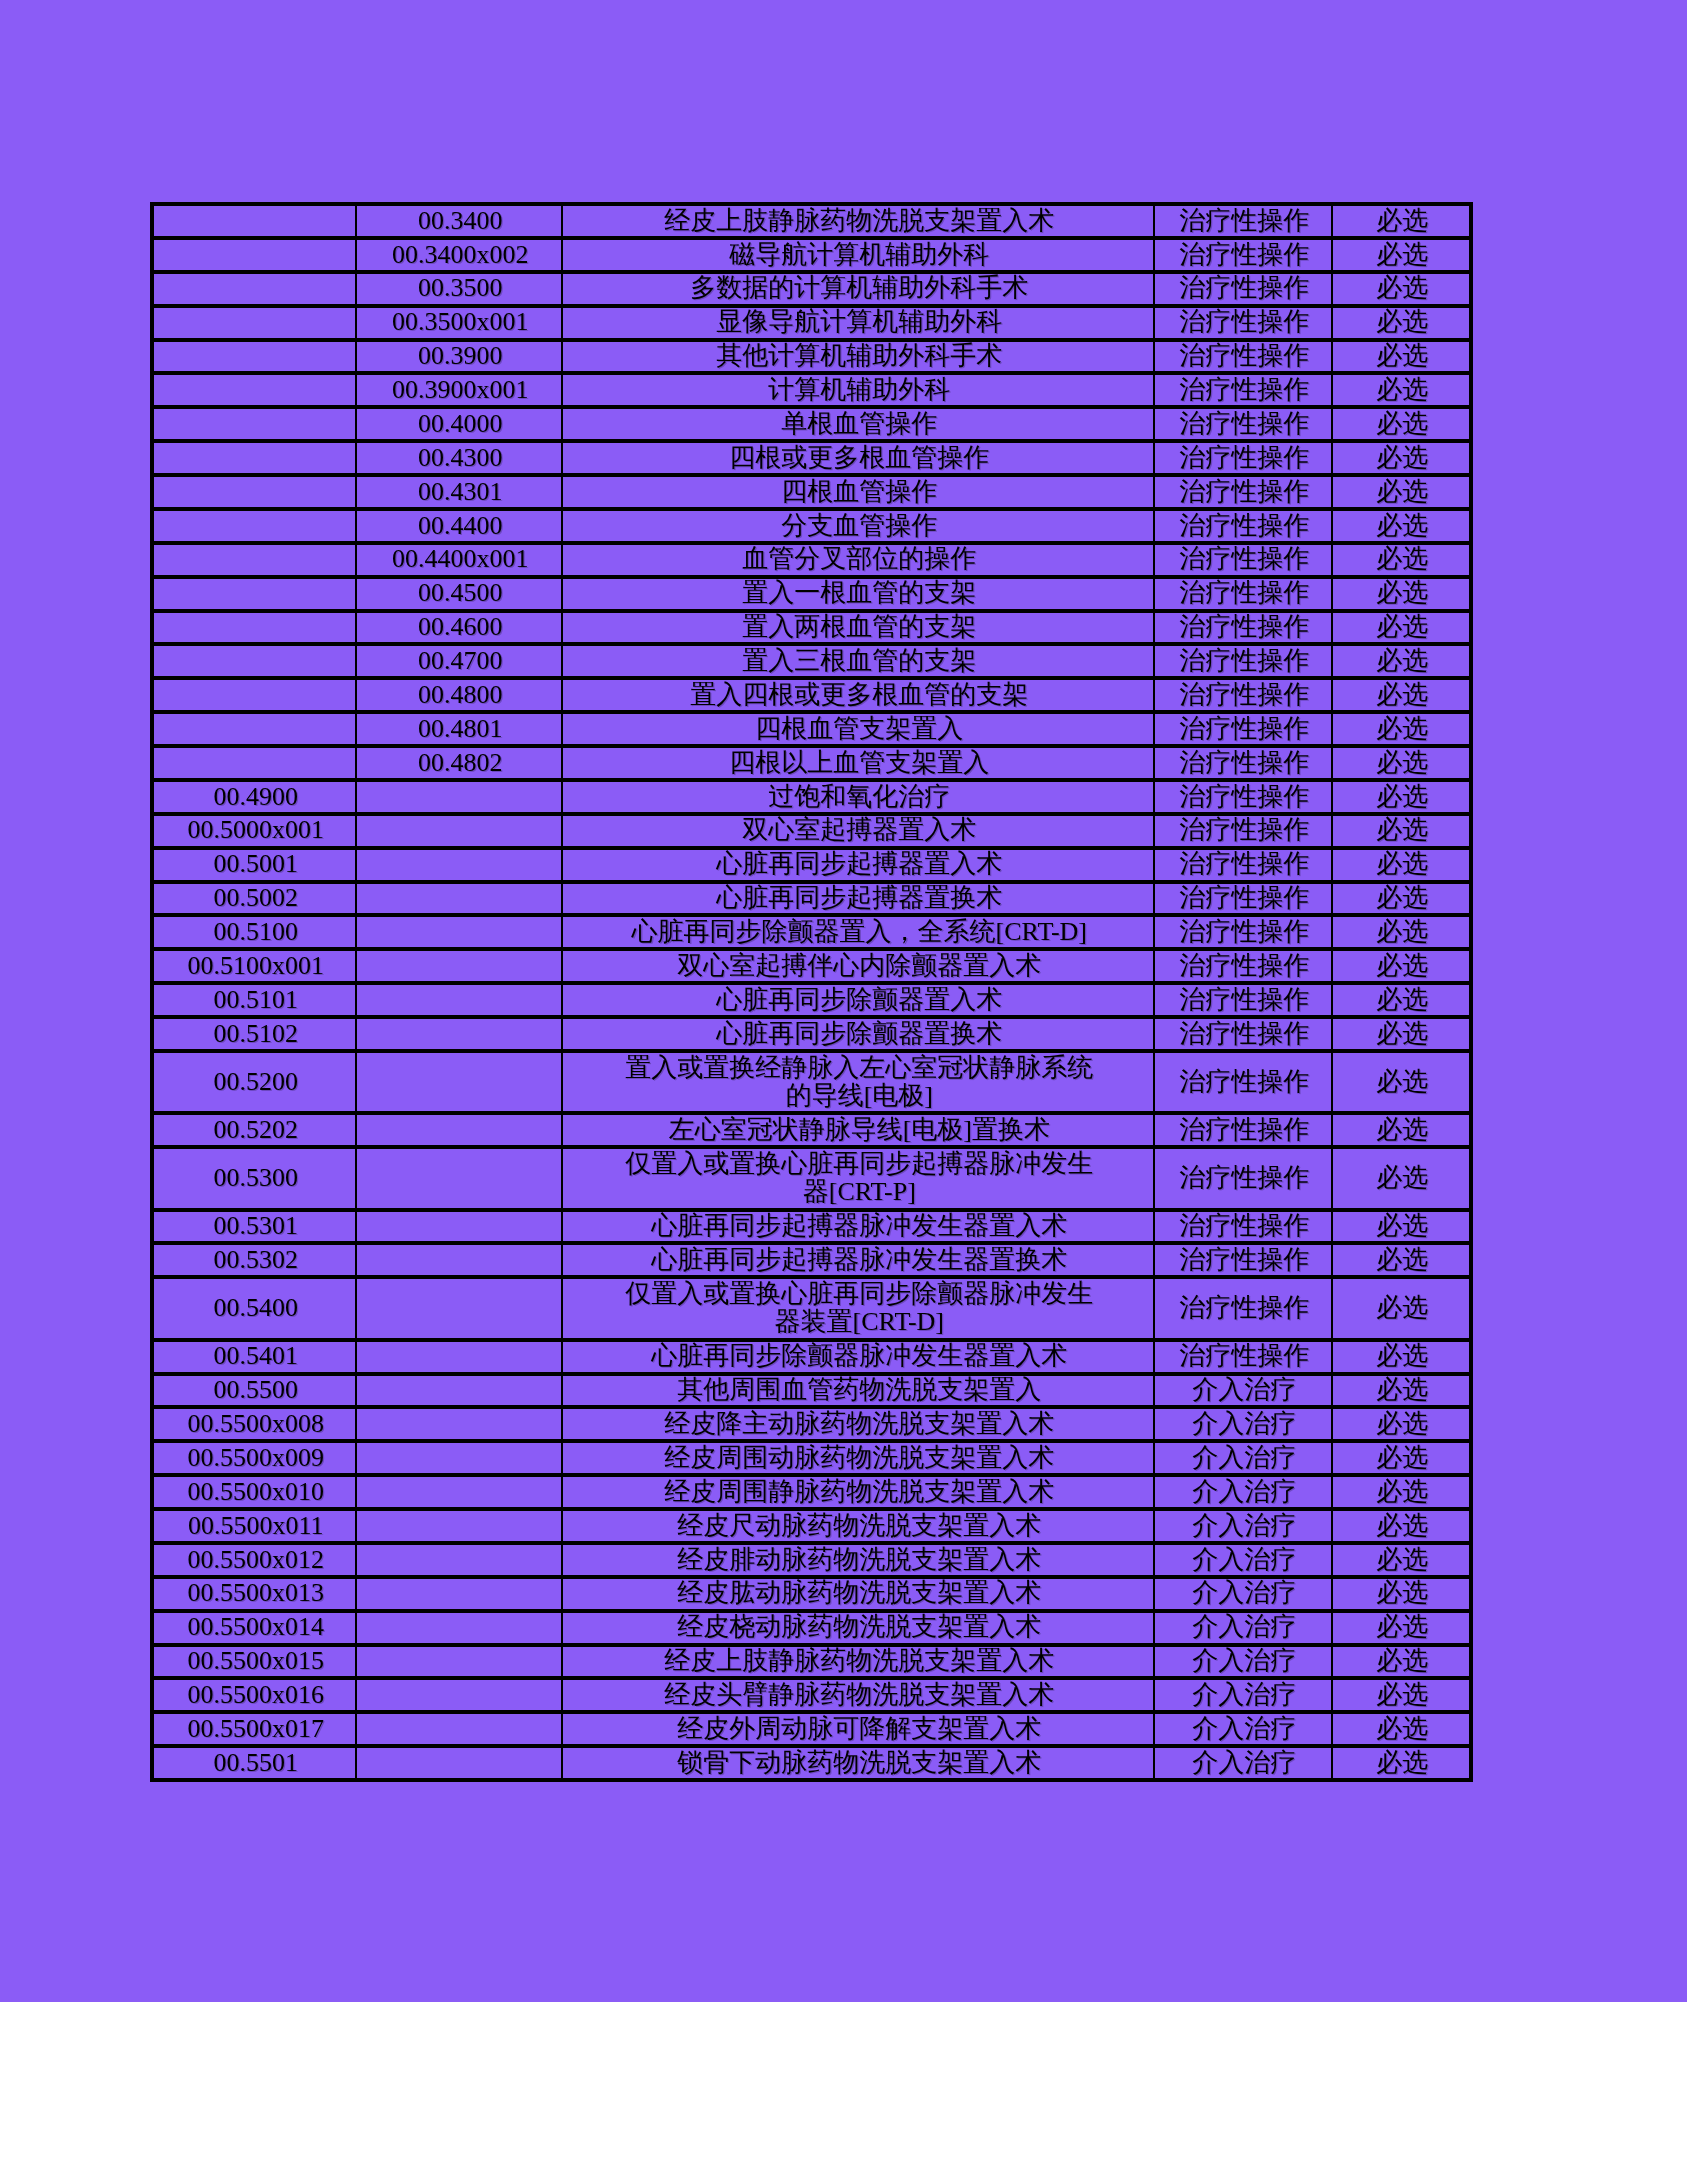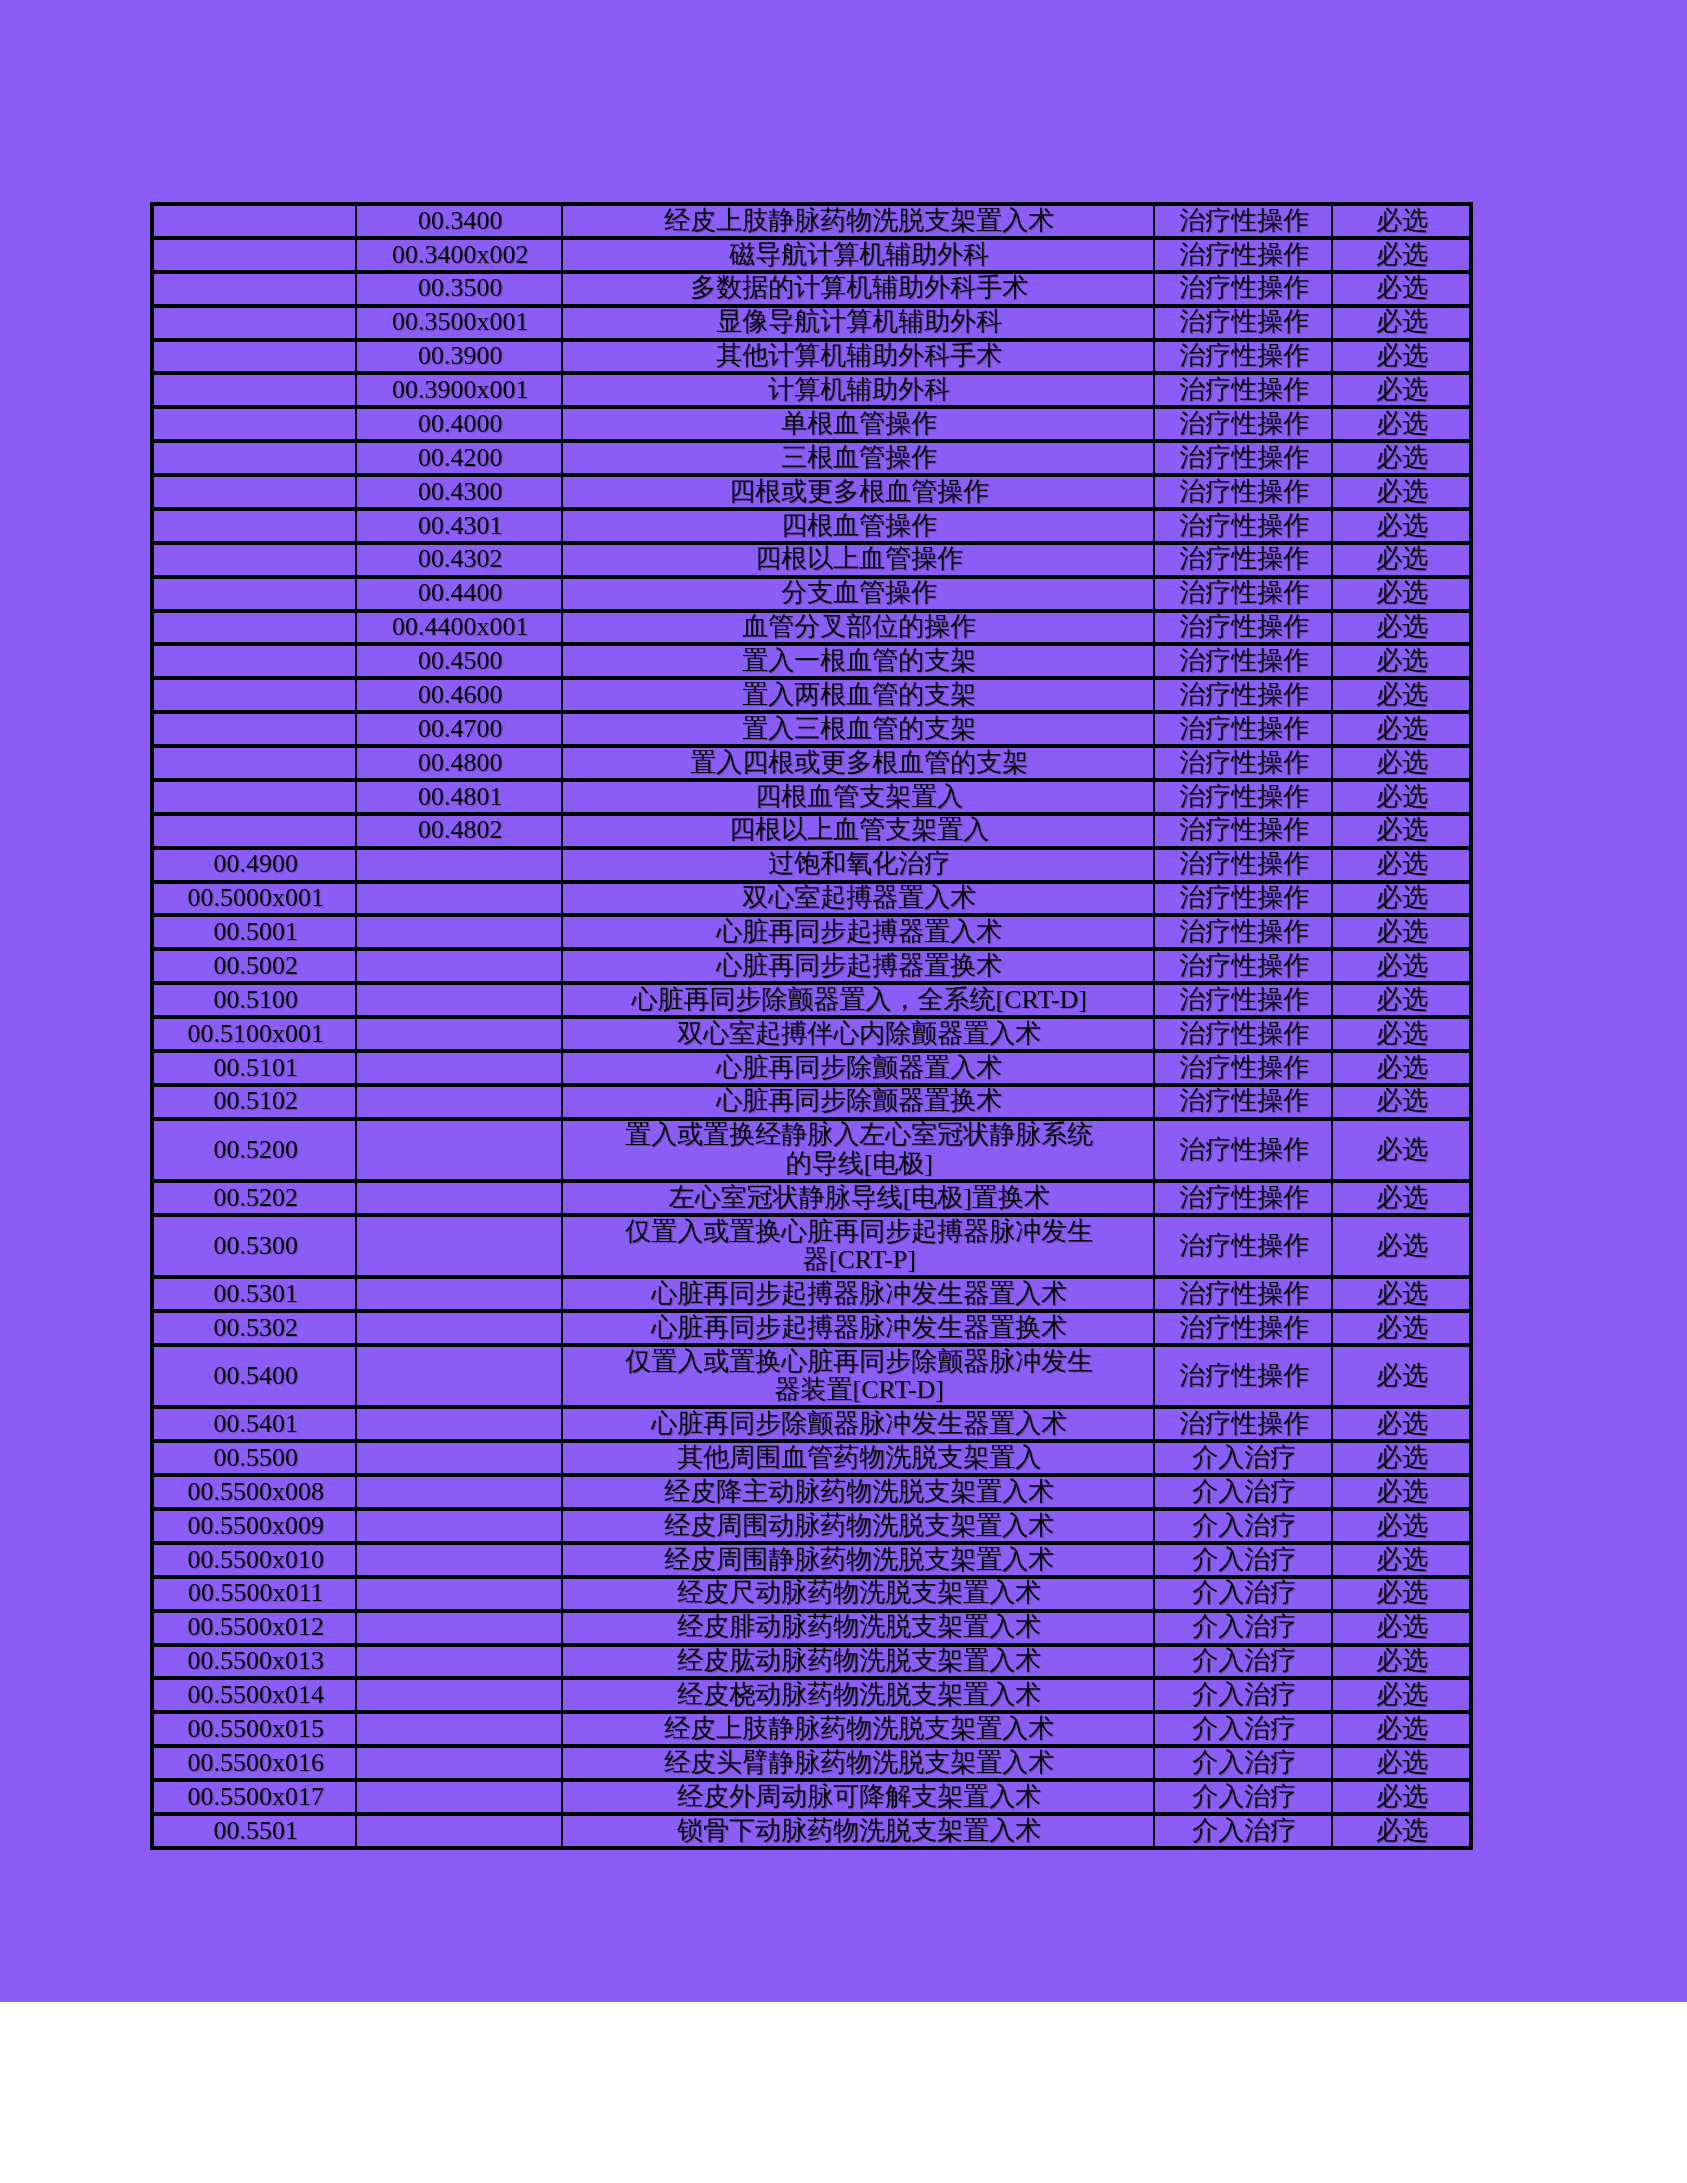--- a/index.html
+++ b/index.html
@@ -105,43 +105,29 @@
         </tr>
         <tr>
           <td></td>
           <td>00.4000</td>
           <td>单根血管操作</td>
           <td>治疗性操作</td>
           <td>必选</td>
         </tr>
         <tr>
           <td></td>
-          <td>00.4200</td>
-          <td>三根血管操作</td>
-          <td>治疗性操作</td>
-          <td>必选</td>
-        </tr>
-        <tr>
-          <td></td>
           <td>00.4300</td>
           <td>四根或更多根血管操作</td>
           <td>治疗性操作</td>
           <td>必选</td>
         </tr>
         <tr>
           <td></td>
           <td>00.4301</td>
           <td>四根血管操作</td>
-          <td>治疗性操作</td>
-          <td>必选</td>
-        </tr>
-        <tr>
-          <td></td>
-          <td>00.4302</td>
-          <td>四根以上血管操作</td>
           <td>治疗性操作</td>
           <td>必选</td>
         </tr>
         <tr>
           <td></td>
           <td>00.4400</td>
           <td>分支血管操作</td>
           <td>治疗性操作</td>
           <td>必选</td>
         </tr>

